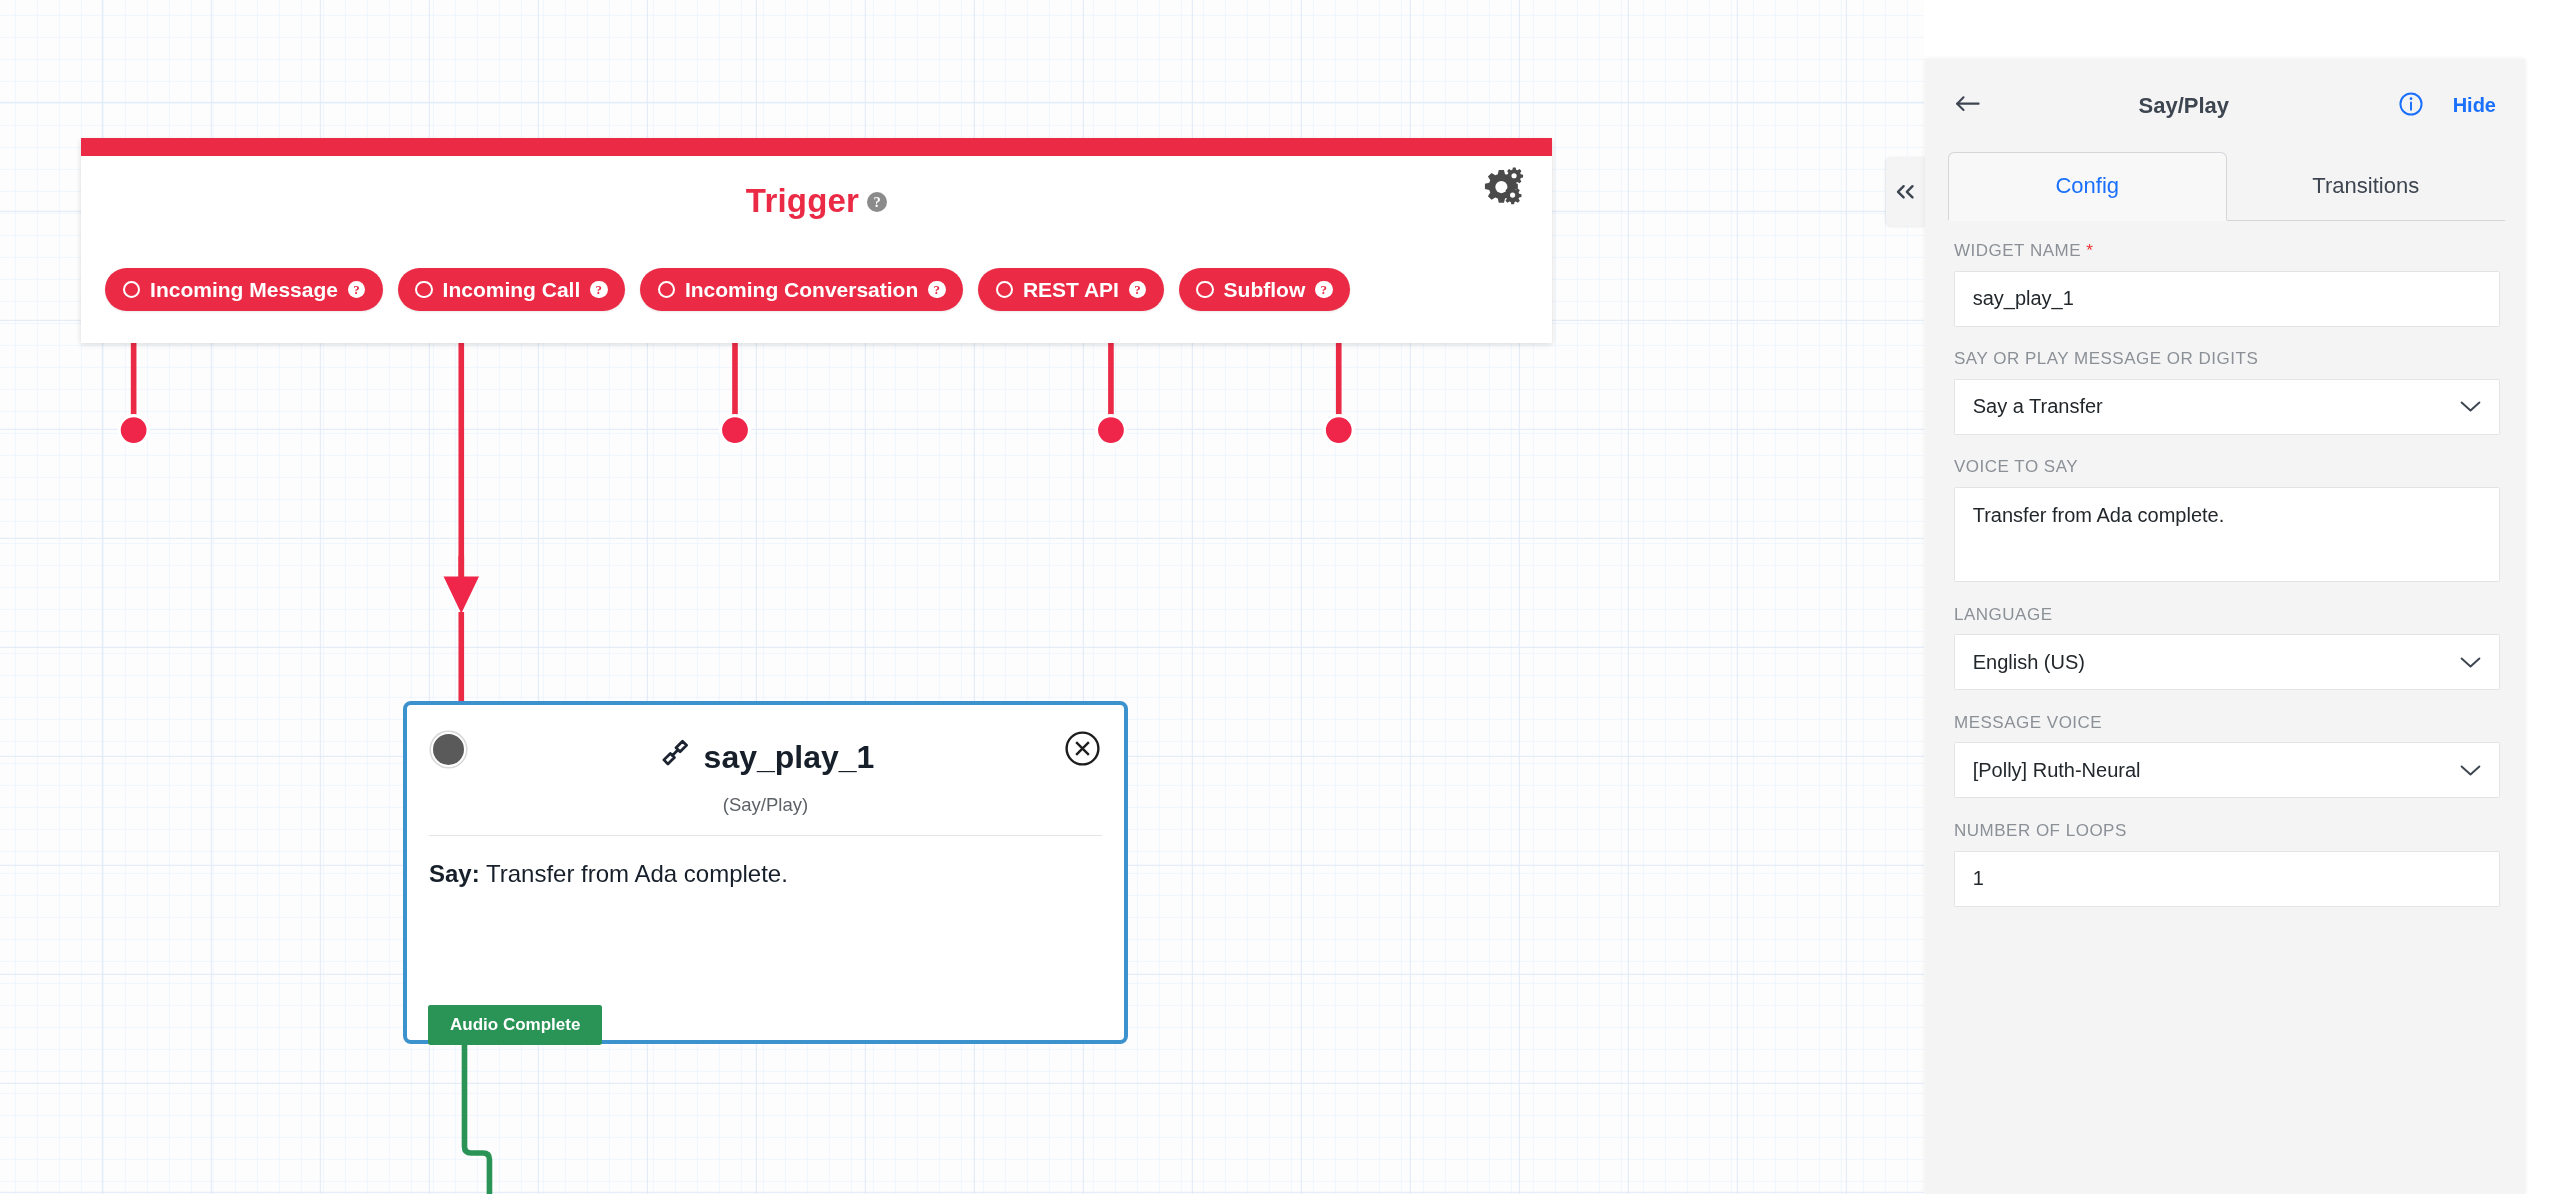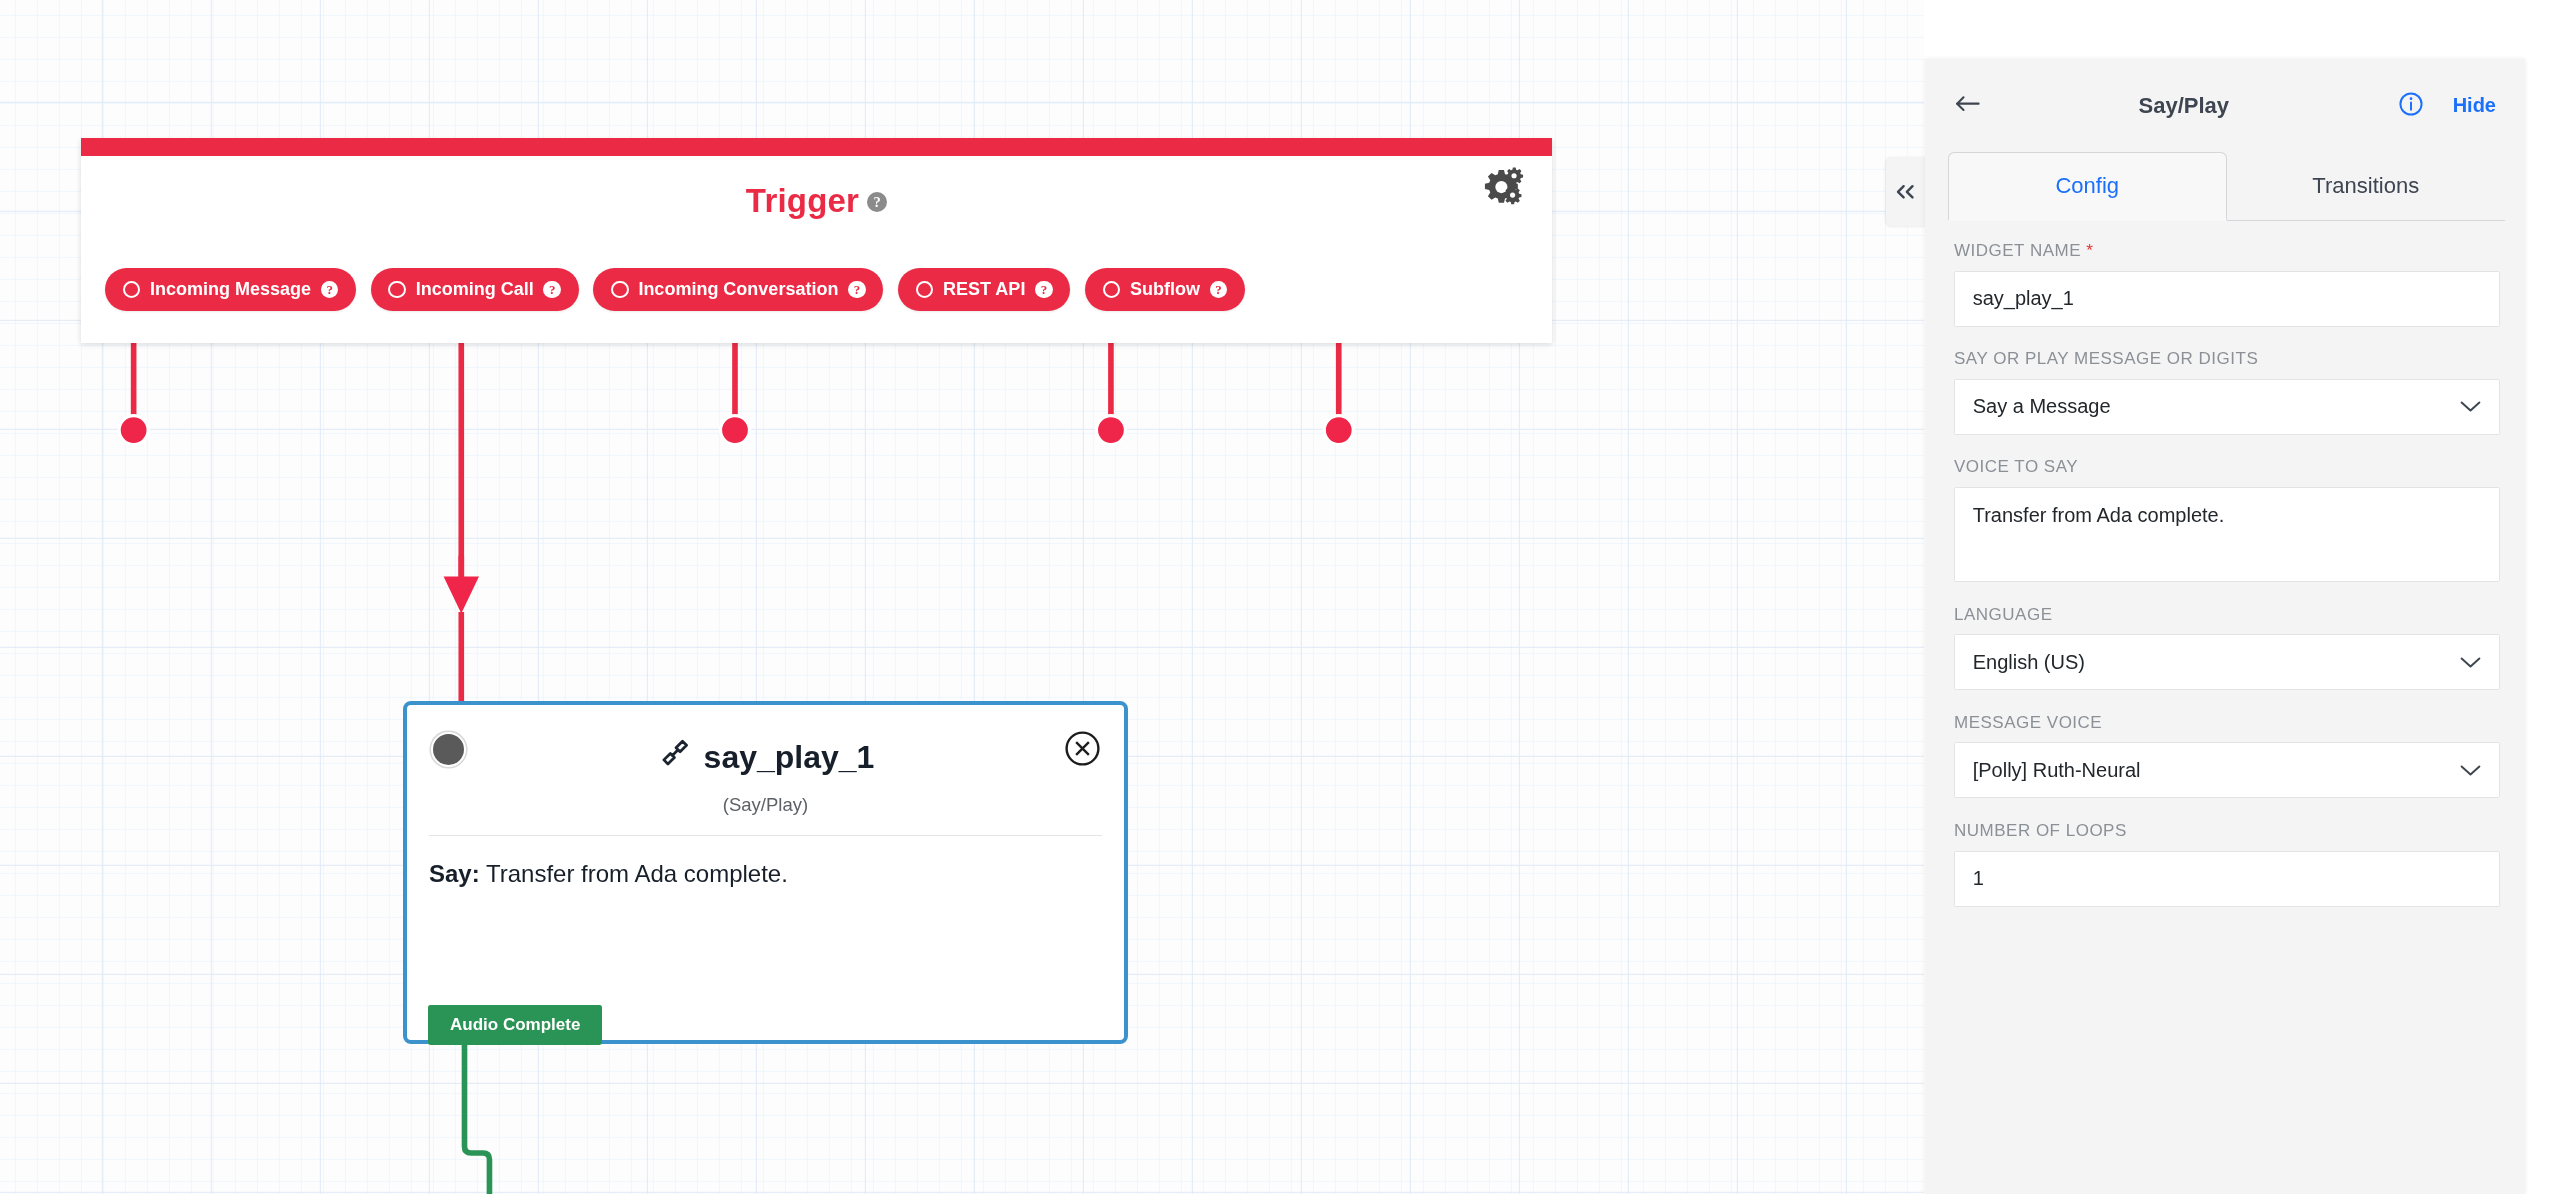--- a/index.html
+++ b/index.html
@@ -91,21 +91,21 @@
     box-shadow: 0 0.8px 2.4px rgba(0,0,0,0.10);
   }
   .pill-ring {
     width: 17.7px; height: 17.7px;
     border: 2.4px solid #ffffff;
     border-radius: 50%;
     flex: 0 0 auto;
   }
   .pill-label {
     color: #ffffff;
-    font-size: 18px;
+    font-size: 21px;
     font-weight: bold;
     white-space: nowrap;
   }
 
   
   #connectors { position: absolute; left: 0; top: 0; width: 1924px; height: 1195px; pointer-events: none; }
 
   
   #say-play-node {
     position: absolute;
@@ -455,21 +455,21 @@
       <div class="field-label">
         <span>WIDGET NAME</span>
         <span class="req-star">*</span>
       </div>
       <div class="field-input" placeholder="">say_play_1</div>
     </div>
 
     <div class="field">
       <div class="field-label">SAY OR PLAY MESSAGE OR DIGITS</div>
       <div class="field-select">
-        <span>Say a Message</span>
+        <span>Say a Transfer</span>
         <span class="chev">
           <svg viewBox="0 0 26 16" width="21" height="13" fill="none" stroke="#3d4550" stroke-width="2.4" stroke-linecap="round" stroke-linejoin="round">
             <polyline points="2,3 13,13 24,3"></polyline>
           </svg>
         </span>
       </div>
     </div>
 
     <div class="field">
       <div class="field-label">VOICE TO SAY</div>

